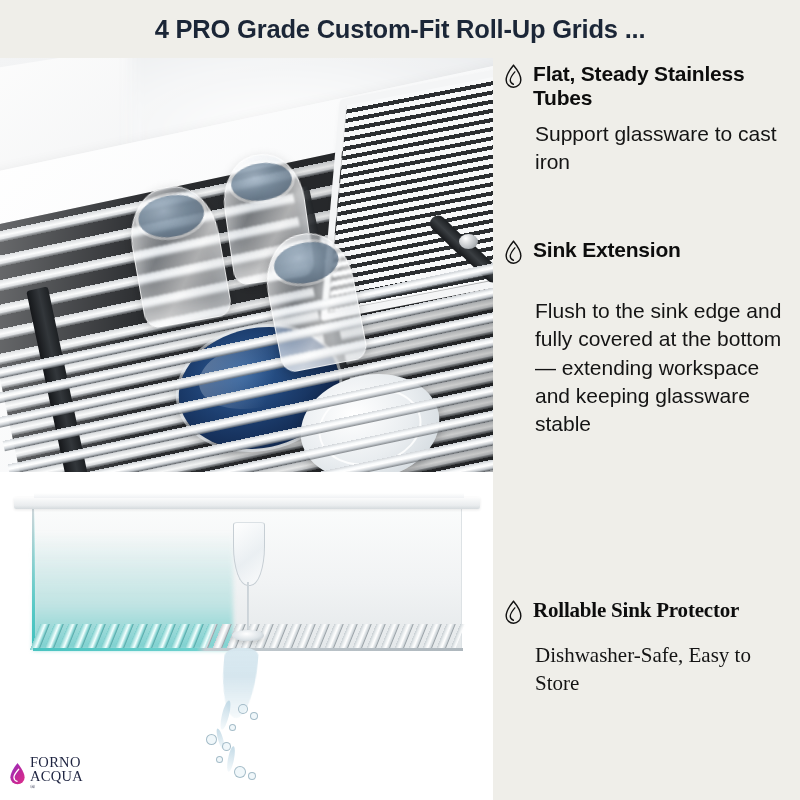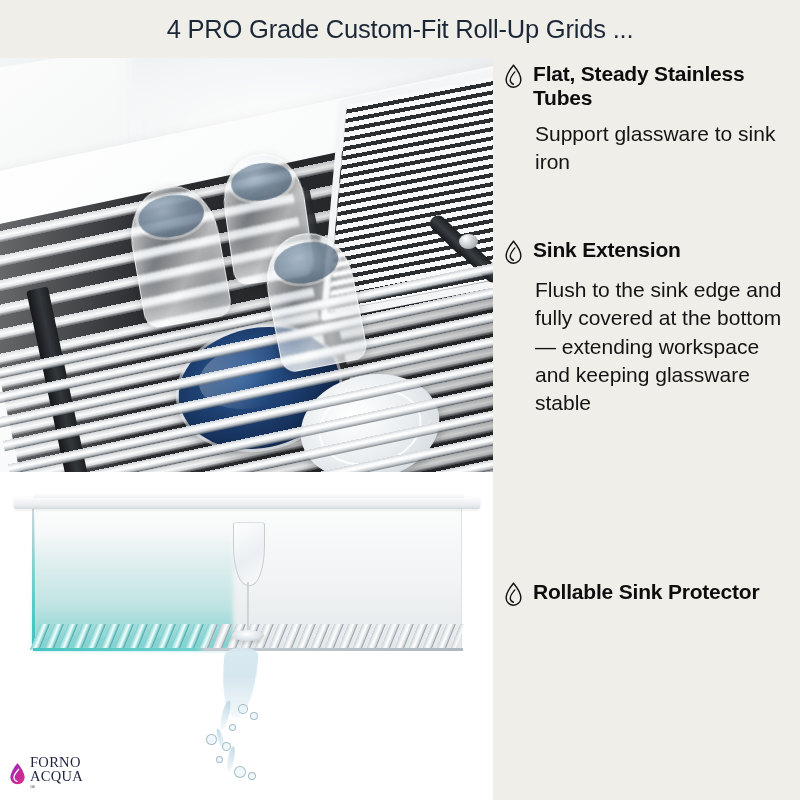--- a/index.html
+++ b/index.html
@@ -27,21 +27,21 @@
     left: 0; top: 0;
     width: 800px;
     height: 58px;
     display: flex;
     align-items: center;
     justify-content: center;
     background: #efeee9;
   }
   .header-title {
     font-size: 25.5px;
-    font-weight: normal;
+    font-weight: bold;
     color: #1b2637;
     letter-spacing: -0.2px;
     white-space: nowrap;
     font-family: "Liberation Sans", sans-serif;
   }
 
   
   .left-col {
     position: absolute;
     left: 0; top: 58px;
@@ -384,21 +384,21 @@
     box-sizing: border-box;
     background: #efeee9;
   }
   .feature {
     position: absolute;
     left: 10px;
     width: 290px;
   }
   .feature.f1 { top: 4px; }
   .feature.f2 { top: 180px; }
-  .feature.f3 { top: 522px; }
+  .feature.f3 { top: 540px; font-family: Liberation Serif, serif; }
 
   .feature-head {
     display: flex;
     align-items: flex-start;
     gap: 9px;
   }
   .droplet-icon {
     flex: 0 0 auto;
     width: 21px; height: 25px;
     margin-top: 2px;
@@ -411,21 +411,21 @@
     letter-spacing: -0.2px;
   }
   .feature-body {
     margin-top: 9px;
     margin-left: 32px;
     font-size: 21px;
     line-height: 1.35;
     color: #141414;
     font-weight: normal;
   }
-  .feature.f2 .feature-body { margin-top: 11px; }
+  .feature.f2 .feature-body { margin-top: 32px; }
   .feature.f3 .feature-body { margin-top: 16px; }
 
   
   .logo {
     position: absolute;
     left: 8px; bottom: 9px;
     display: flex;
     align-items: center;
     gap: 3px;
   }
@@ -540,21 +540,21 @@
   <div class="right-col">
 
     <div class="feature f1">
       <div class="feature-head">
         <svg class="droplet-icon" viewBox="0 0 24 30">
           <path d="M12 1.5 C12 1.5 3.2 12 3.2 19.1 a8.8 8.8 0 0 0 17.6 0 C20.8 12 12 1.5 12 1.5 Z" fill="none" stroke="#111111" stroke-width="1.7"></path>
           <path d="M13.6 9.4 C10.3 13.3 8.1 16.2 8.1 19.3 a5.2 5.2 0 0 0 3.8 5" fill="none" stroke="#111111" stroke-width="1.6" stroke-linecap="round"></path>
         </svg>
         <div class="feature-title">Flat, Steady Stainless Tubes</div>
       </div>
-      <div class="feature-body">Support glassware to sink iron</div>
+      <div class="feature-body">Support glassware to cast iron</div>
     </div>
 
     <div class="feature f2">
       <div class="feature-head">
         <svg class="droplet-icon" viewBox="0 0 24 30">
           <path d="M12 1.5 C12 1.5 3.2 12 3.2 19.1 a8.8 8.8 0 0 0 17.6 0 C20.8 12 12 1.5 12 1.5 Z" fill="none" stroke="#111111" stroke-width="1.7"></path>
           <path d="M13.6 9.4 C10.3 13.3 8.1 16.2 8.1 19.3 a5.2 5.2 0 0 0 3.8 5" fill="none" stroke="#111111" stroke-width="1.6" stroke-linecap="round"></path>
         </svg>
         <div class="feature-title">Sink Extension</div>
       </div>
@@ -562,16 +562,17 @@
     </div>
 
     <div class="feature f3">
       <div class="feature-head">
         <svg class="droplet-icon" viewBox="0 0 24 30">
           <path d="M12 1.5 C12 1.5 3.2 12 3.2 19.1 a8.8 8.8 0 0 0 17.6 0 C20.8 12 12 1.5 12 1.5 Z" fill="none" stroke="#111111" stroke-width="1.7"></path>
           <path d="M13.6 9.4 C10.3 13.3 8.1 16.2 8.1 19.3 a5.2 5.2 0 0 0 3.8 5" fill="none" stroke="#111111" stroke-width="1.6" stroke-linecap="round"></path>
         </svg>
         <div class="feature-title">Rollable Sink Protector</div>
       </div>
+      <div class="feature-body">Dishwasher-Safe, Easy to Store</div>
     </div>
 
   </div>
 </div>
 
 </body></html>

